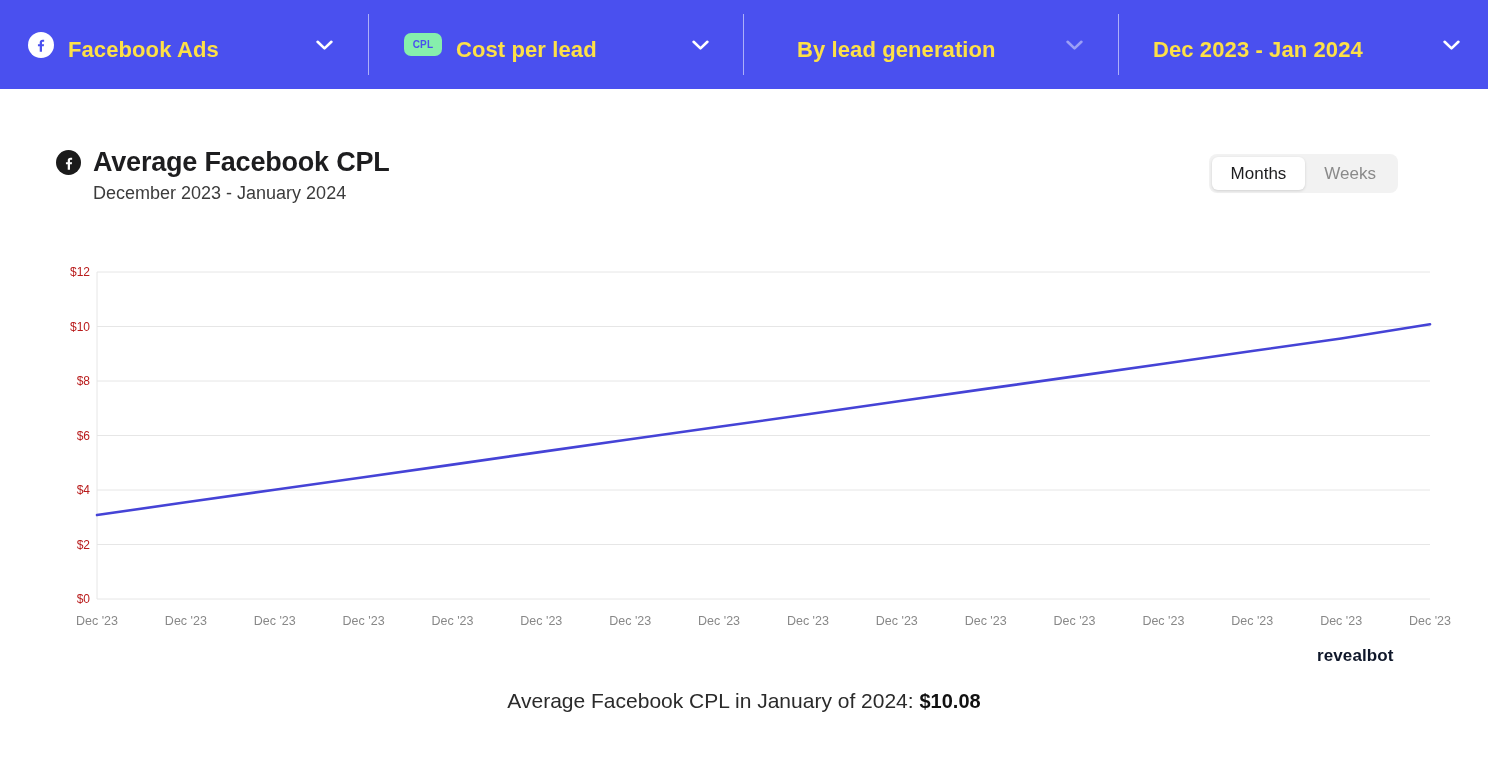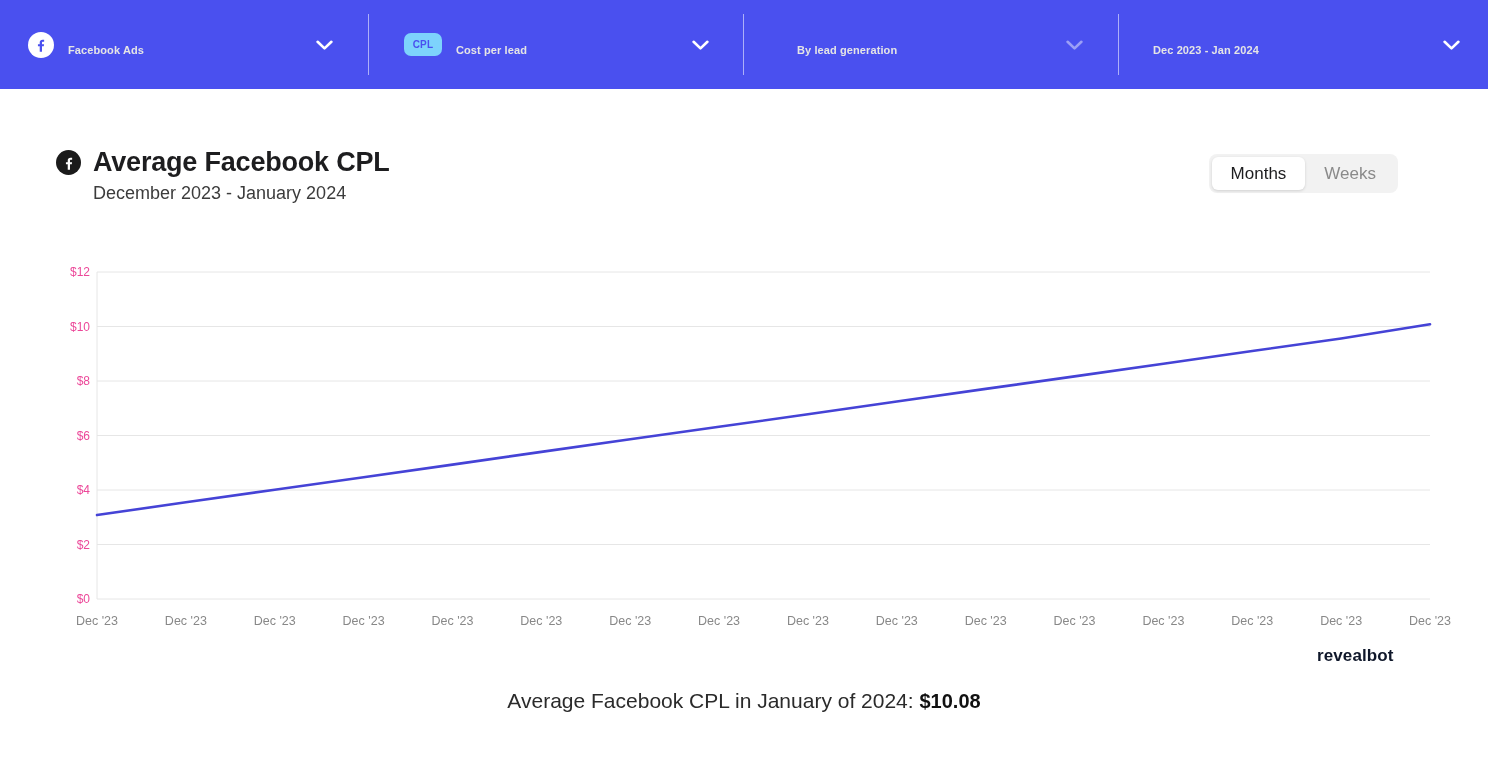--- a/index.html
+++ b/index.html
@@ -38,22 +38,22 @@
     top: 14px;
     width: 1px;
     height: 61px;
     background: rgba(255,255,255,0.55);
   }
   .d1 { left: 368px; }
   .d2 { left: 743px; }
   .d3 { left: 1118px; }
 
   .tb-label {
-    color: #e5e5e5;
-    font-size: 11px;
+    color: #fde047;
+    font-size: 22px;
     font-weight: bold;
     letter-spacing: 0.1px;
     white-space: nowrap;
     margin-top: 10px;
   }
   .tb-chev {
     position: absolute;
     display: flex;
     align-items: center;
     justify-content: center;
@@ -70,21 +70,21 @@
     background: #ffffff;
     margin-right: 14px;
     display: flex;
     align-items: center;
     justify-content: center;
     flex: none;
   }
   .cpl-badge {
     width: 38px; height: 23px;
     border-radius: 7px;
-    background: #7dd3fc;
+    background: #86efac;
     color: #4a50ef;
     font-size: 10px;
     font-weight: bold;
     letter-spacing: 0.2px;
     display: flex;
     align-items: center;
     justify-content: center;
     margin-right: 14px;
     flex: none;
   }
@@ -166,21 +166,21 @@
     position: absolute;
     left: 0; top: 0;
     width: 1488px;
     height: 686px;
     pointer-events: none;
   }
   .ylab {
     position: absolute;
     right: 1398px;
     font-size: 12px;
-    color: #ec4899;
+    color: #b91c1c;
     text-align: right;
     white-space: nowrap;
     transform: translateY(-50%);
   }
   .xlab {
     position: absolute;
     font-size: 12.5px;
     color: #888888;
     white-space: nowrap;
     transform: translateX(-50%);

